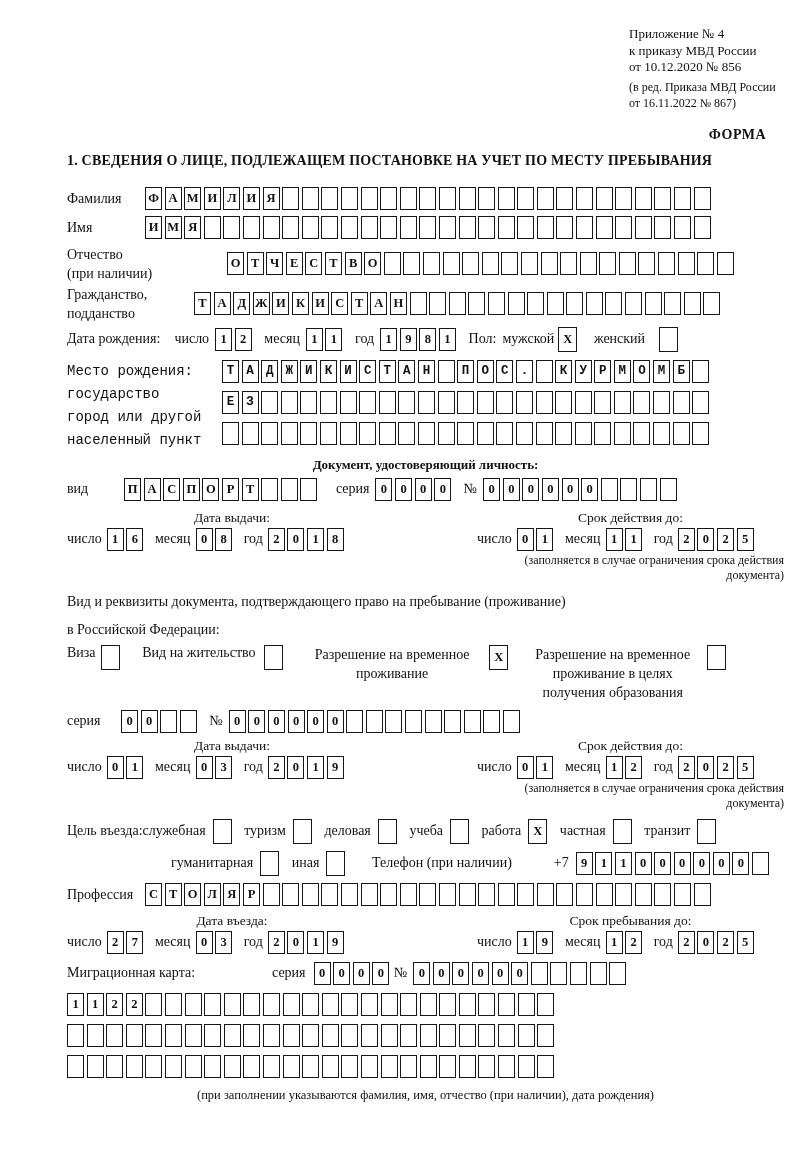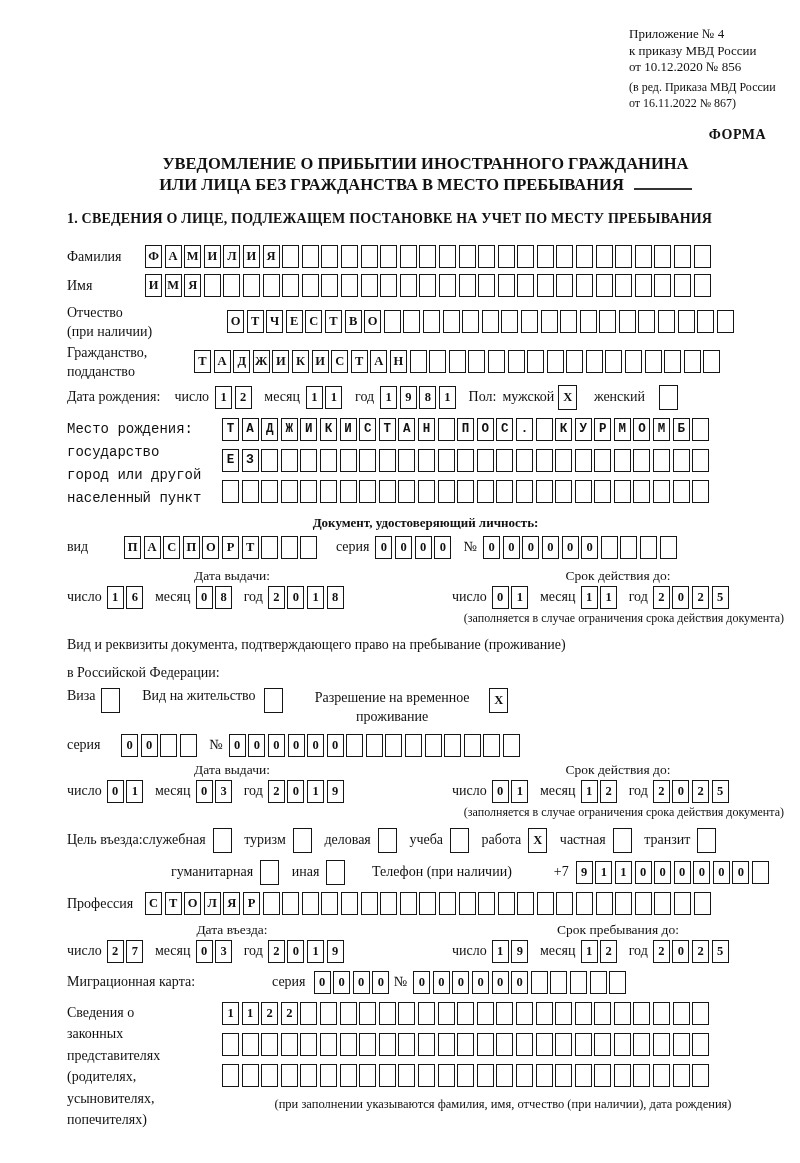--- a/index.html
+++ b/index.html
@@ -39,21 +39,21 @@
 
   .inline-row { display: flex; align-items: center; margin-bottom: 8px; }
   .inline-row .gap { margin-left: 10px; margin-right: 6px; }
 
   .mb-block { display: flex; margin-bottom: 4px; font-family: Liberation Mono, monospace; }
   .mb-lbls { width: 155px; flex: none; line-height: 23px; }
   .mb-rows .cells { margin-bottom: 8px; }
 
   .doc-head { text-align: center; font-weight: bold; font-size: 13px; margin: 0 0 5px 0; }
 
-  .dates { display: flex; margin-bottom: 6px; }
+  .dates { display: flex; margin-bottom: 6px; gap: 25px; }
   .dcol-l { width: 385px; flex: none; }
   .dcol-r { flex: 1; }
   .dhead { text-align: center; font-size: 13.5px; line-height: 17px; }
   .dcol-l .dhead { width: 330px; }
   .drow { display: flex; align-items: center; margin-top: 2px; }
   .dlbl { margin-right: 5px; }
   .dlbl + .cells { margin-right: 9px; }
   .note { font-size: 12px; text-align: right; margin-top: 2px; line-height: 15px; }
 
   .intro { line-height: 25px; margin-bottom: 3px; }
@@ -81,26 +81,20 @@
     <div>Приложение № 4</div>
     <div>к приказу МВД России</div>
     <div>от 10.12.2020 № 856</div>
     <div class="amend">
       <div>(в ред. Приказа МВД России</div>
       <div>от 16.11.2022 № 867)</div>
     </div>
   </div>
   <div class="forma">ФОРМА</div>
 
-  <div class="title">
-    <div>УВЕДОМЛЕНИЕ О ПРИБЫТИИ ИНОСТРАННОГО ГРАЖДАНИНА</div>
-    <div>
-      <span>ИЛИ ЛИЦА БЕЗ ГРАЖДАНСТВА В МЕСТО ПРЕБЫВАНИЯ</span><span class="blank-line"></span>
-    </div>
-  </div>
 
   <div class="sec-head">1. СВЕДЕНИЯ О ЛИЦЕ, ПОДЛЕЖАЩЕМ ПОСТАНОВКЕ НА УЧЕТ ПО МЕСТУ ПРЕБЫВАНИЯ</div>
 
   <div class="row">
     <span class="lbl" style="width:78px">Фамилия</span>
     <span class="cells">
         <span class="cell">Ф</span>
         <span class="cell">А</span>
         <span class="cell">М</span>
         <span class="cell">И</span>
@@ -461,20 +455,26 @@
       <span class="cells cb">
           <span class="cell"></span>
         </span>
     </span>
     <span class="opt" style="margin-left:18px">
       <span class="opt-lbl-c" style="width:178px">Разрешение на временное проживание</span>
       <span class="cells cb">
           <span class="cell">X</span>
         </span>
     </span>
+    <span class="opt" style="margin-left:16px">
+      <span class="opt-lbl-c" style="width:172px">Разрешение на временное проживание в целях получения образования</span>
+      <span class="cells cb">
+          <span class="cell"></span>
+        </span>
+    </span>
   </div>
 
   <div class="inline-row" style="margin-bottom:4px">
     <span style="width:54px">серия</span>
     <span class="cells">
         <span class="cell">0</span>
         <span class="cell">0</span>
         <span class="cell"></span>
         <span class="cell"></span>
       </span>
@@ -704,28 +704,20 @@
         <span class="cell">0</span>
         <span class="cell"></span>
         <span class="cell"></span>
         <span class="cell"></span>
         <span class="cell"></span>
         <span class="cell"></span>
       </span>
   </div>
 
   <div class="rep">
-    <div class="rep-lbls">
-      <div>Сведения о</div>
-      <div>законных</div>
-      <div>представителях</div>
-      <div>(родителях,</div>
-      <div>усыновителях,</div>
-      <div>попечителях)</div>
-    </div>
     <div class="rep-rows">
       <div class="cells">
           <span class="cell">1</span>
           <span class="cell">1</span>
           <span class="cell">2</span>
           <span class="cell">2</span>
           <span class="cell"></span>
           <span class="cell"></span>
           <span class="cell"></span>
           <span class="cell"></span>

